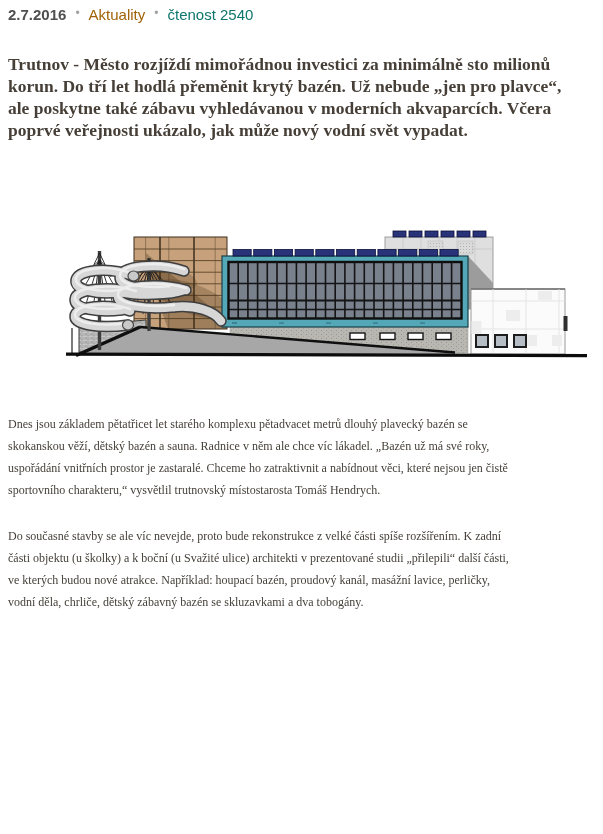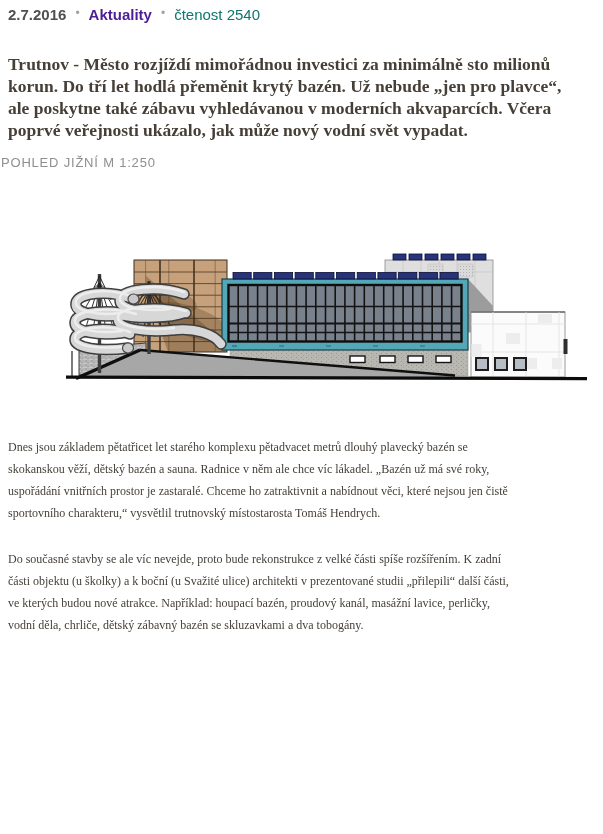--- a/index.html
+++ b/index.html
@@ -9,21 +9,21 @@
     margin:0 0 20px 0;max-width:592px;
     font-family:"Liberation Serif",serif;font-weight:700;color:#191919;
     font-size:31px;line-height:42px;letter-spacing:-0.2px;
   }
   .meta{
     font-family:"Liberation Sans",sans-serif;font-size:15px;color:#757575;
     margin:0 0 30px 0;display:flex;align-items:flex-start;gap:9px;
   }
   .meta .date{font-weight:700;color:#4f4f4f;}
   .meta .dot{color:#a3a3a3;font-size:12px;}
-  .meta .category{font-weight:700;color:#4c1d95;text-decoration:none;cursor:pointer;}
+  .meta .category{font-weight:400;color:#a16207;text-decoration:none;cursor:pointer;}
   .meta .readcount{color:#0f766e;}
   p.lead{
     margin:0 0 8px 0;max-width:578px;
     font-weight:700;color:#463f37;font-size:17.5px;line-height:22px;
   }
   figure.drawing{margin:0 0 0 -8px;padding:0;}
   figcaption.caption{
     font-family:"Liberation Sans",sans-serif;font-size:13px;color:#8f8f8f;
     letter-spacing:0.8px;margin:14px 0 2px 1px;
   }
@@ -44,21 +44,20 @@
     <span class="date">2.7.2016</span>
     <span class="dot">•</span>
     <span class="category">Aktuality</span>
     <span class="dot">•</span>
     <span class="readcount">čtenost 2540</span>
   </div>
 
   <p class="lead">Trutnov - Město rozjíždí mimořádnou investici za minimálně sto milionů korun. Do tří let hodlá přeměnit krytý bazén. Už nebude „jen pro plavce“, ale poskytne také zábavu vyhledávanou v moderních akvaparcích. Včera poprvé veřejnosti ukázalo, jak může nový vodní svět vypadat.</p>
 
   <figure class="drawing">
-    <figcaption class="caption">POHLED JIŽNÍ M 1:250</figcaption>
 
     <svg class="elevation" viewBox="0 0 603 240">
       <defs>
         <pattern id="stone" width="6" height="4" patternUnits="userSpaceOnUse">
           <rect width="6" height="4" fill="#c9c9c9"></rect>
           <path d="M0,0H6 M0,2H6 M2,0V2 M4,2V4" stroke="#8a8a8a" stroke-width="0.6" fill="none"></path>
         </pattern>
         <pattern id="speckle" width="5" height="4" patternUnits="userSpaceOnUse">
           <rect width="5" height="4" fill="#b8b7b1"></rect>
           <rect x="1" y="1" width="1" height="1" fill="#96958e"></rect>

